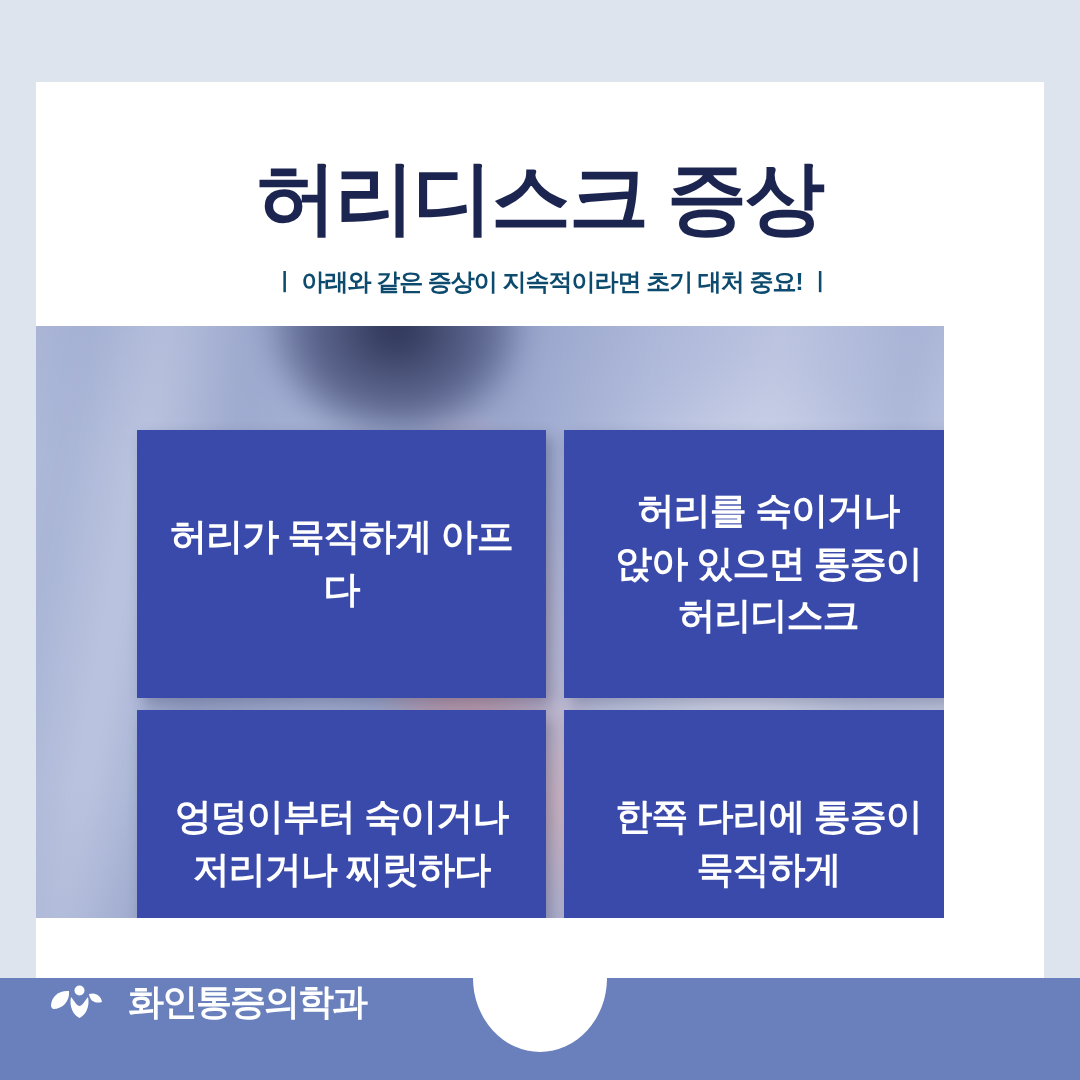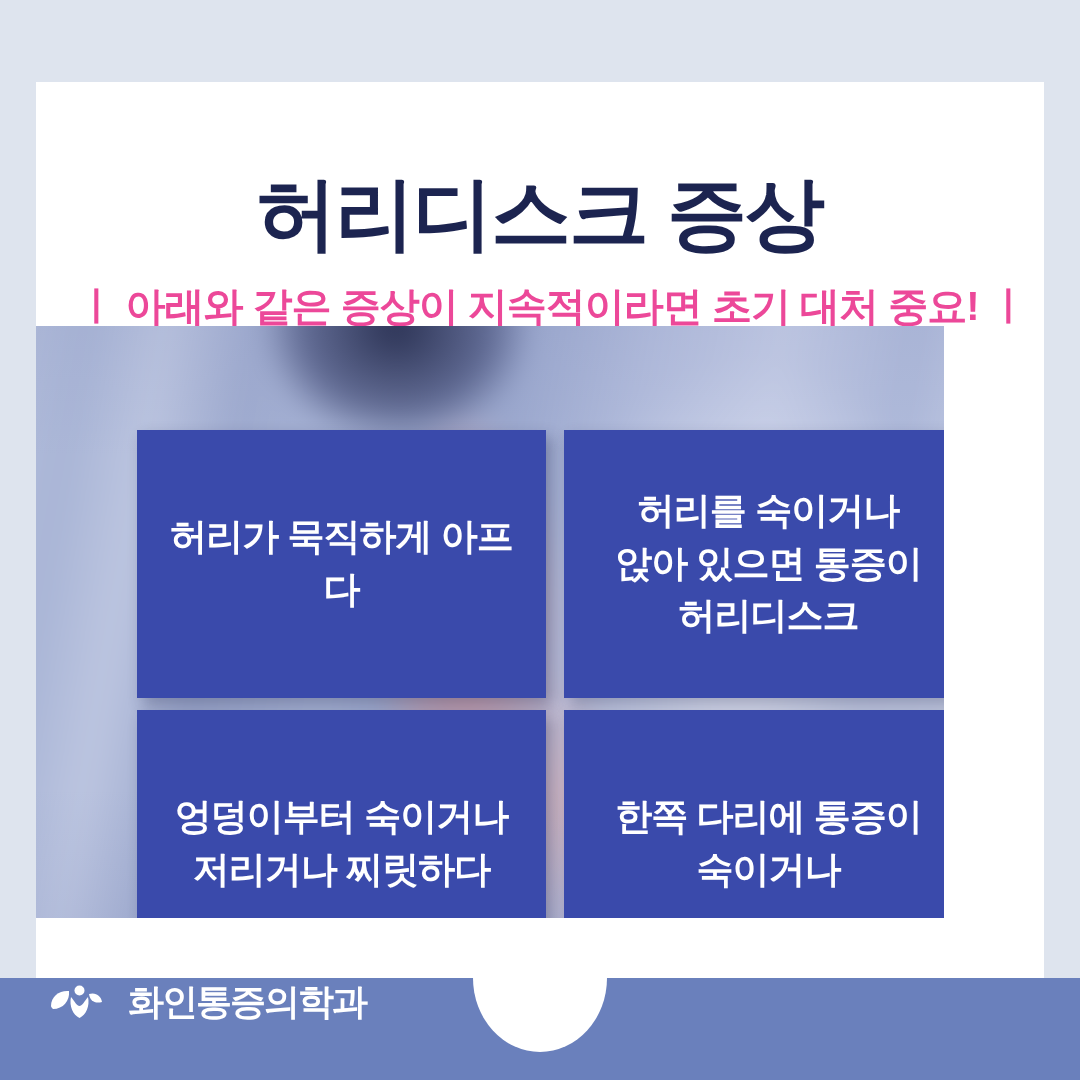--- a/index.html
+++ b/index.html
@@ -37,38 +37,38 @@
   #header {
     position: absolute;
     left: 0;
     top: 0;
     width: 1008px;
     height: 244px;
     background: #ffffff;
     display: flex;
     flex-direction: column;
     align-items: center;
-    justify-content: flex-end;
+    justify-content: center;
   }
   #title {
     margin-top: 44px;
     font-size: 80px;
     line-height: 1;
     font-weight: bold;
     letter-spacing: -2px;
     color: #1c2450;
     white-space: nowrap;
   }
   #subtitle {
     margin-top: 32px;
-    font-size: 40px;
+    font-size: 24px;
     line-height: 1;
     font-weight: bold;
     letter-spacing: -1px;
-    color: #ec4899;
+    color: #0c4a6e;
     white-space: nowrap;
     margin-left: 24px;
   }
 
   
   #photo-band {
     position: absolute;
     left: 0;
     top: 244px;
     width: 908px;
@@ -211,21 +211,21 @@
           <div class="symptom-text">허리를 숙이거나
 앉아 있으면 통증이
 허리디스크</div>
         </div>
         <div class="symptom-card">
           <div class="symptom-text">엉덩이부터 숙이거나
 저리거나 찌릿하다</div>
         </div>
         <div class="symptom-card">
           <div class="symptom-text">한쪽 다리에 통증이
-숙이거나</div>
+묵직하게</div>
         </div>
       </div>
     </div>
 
     <div id="bottom-white"></div>
   </div>
 
   <div id="footer-band"></div>
   <div id="footer-notch"></div>
 

